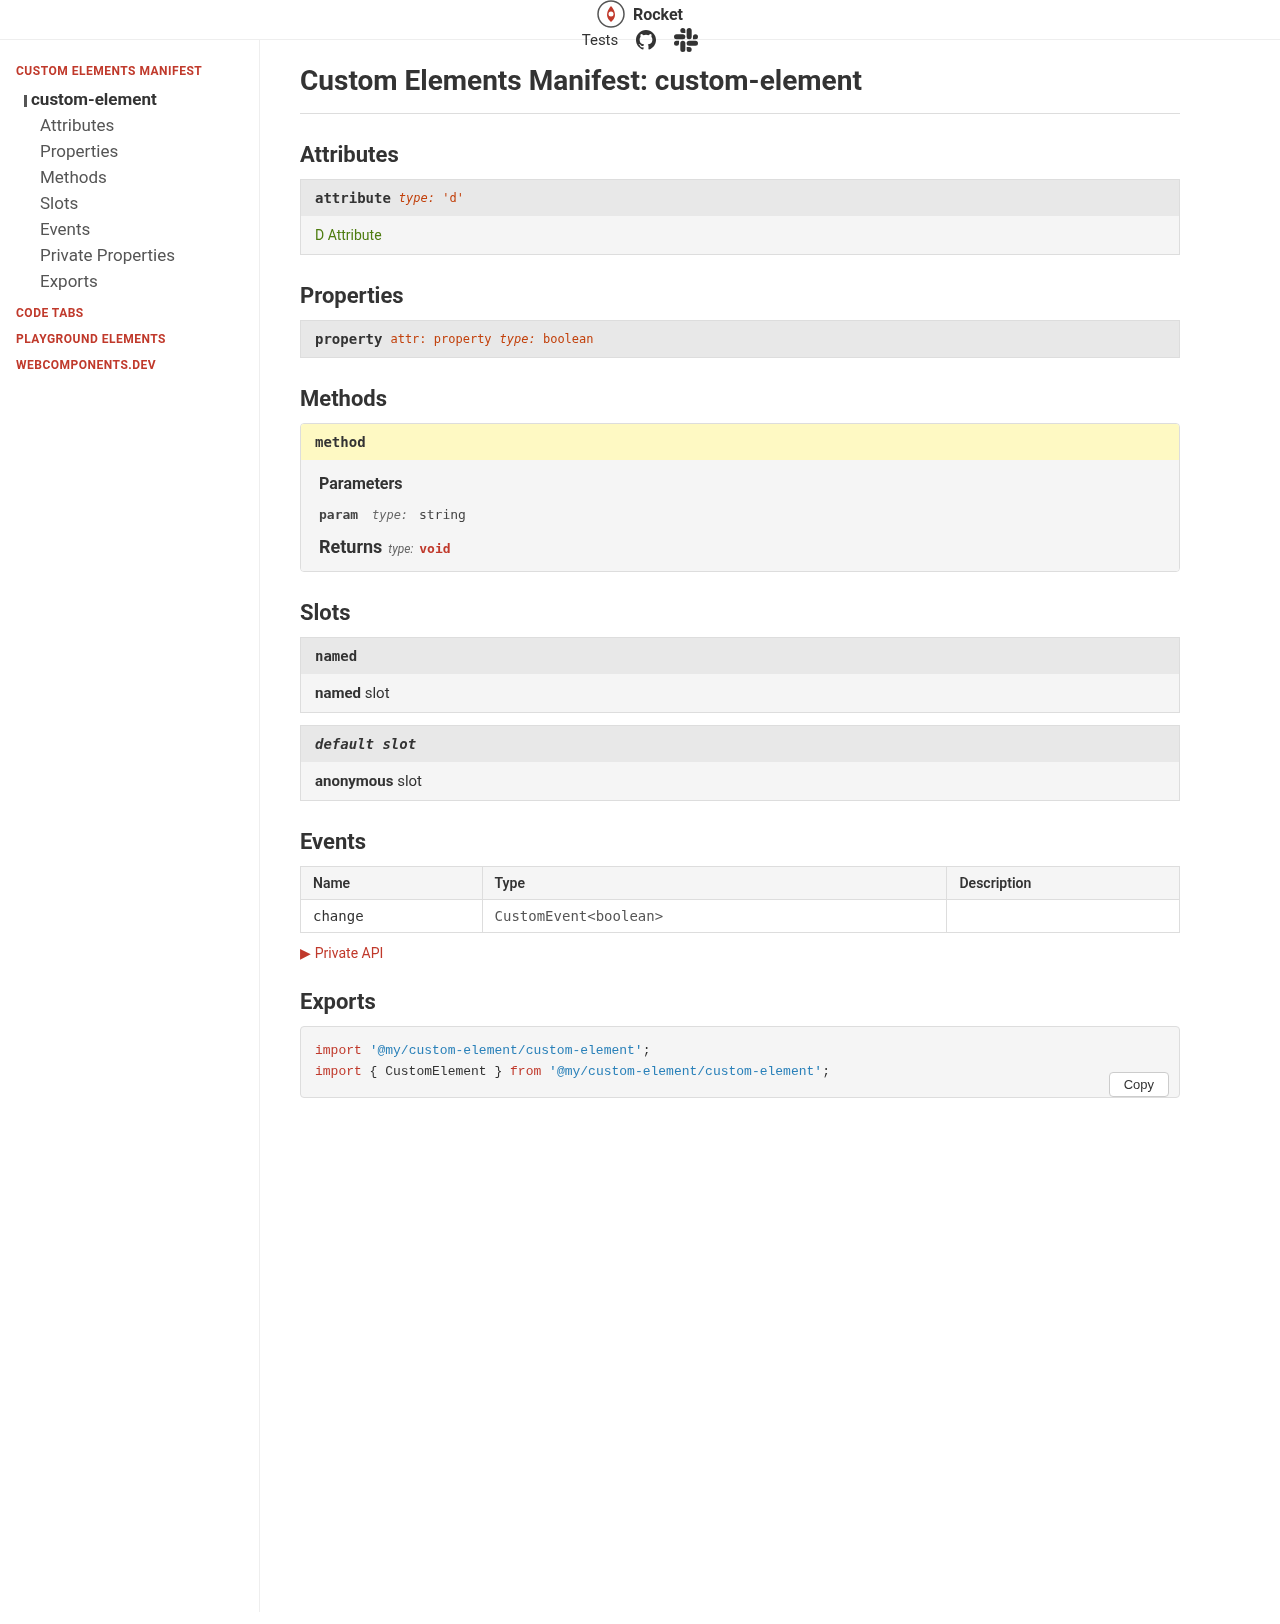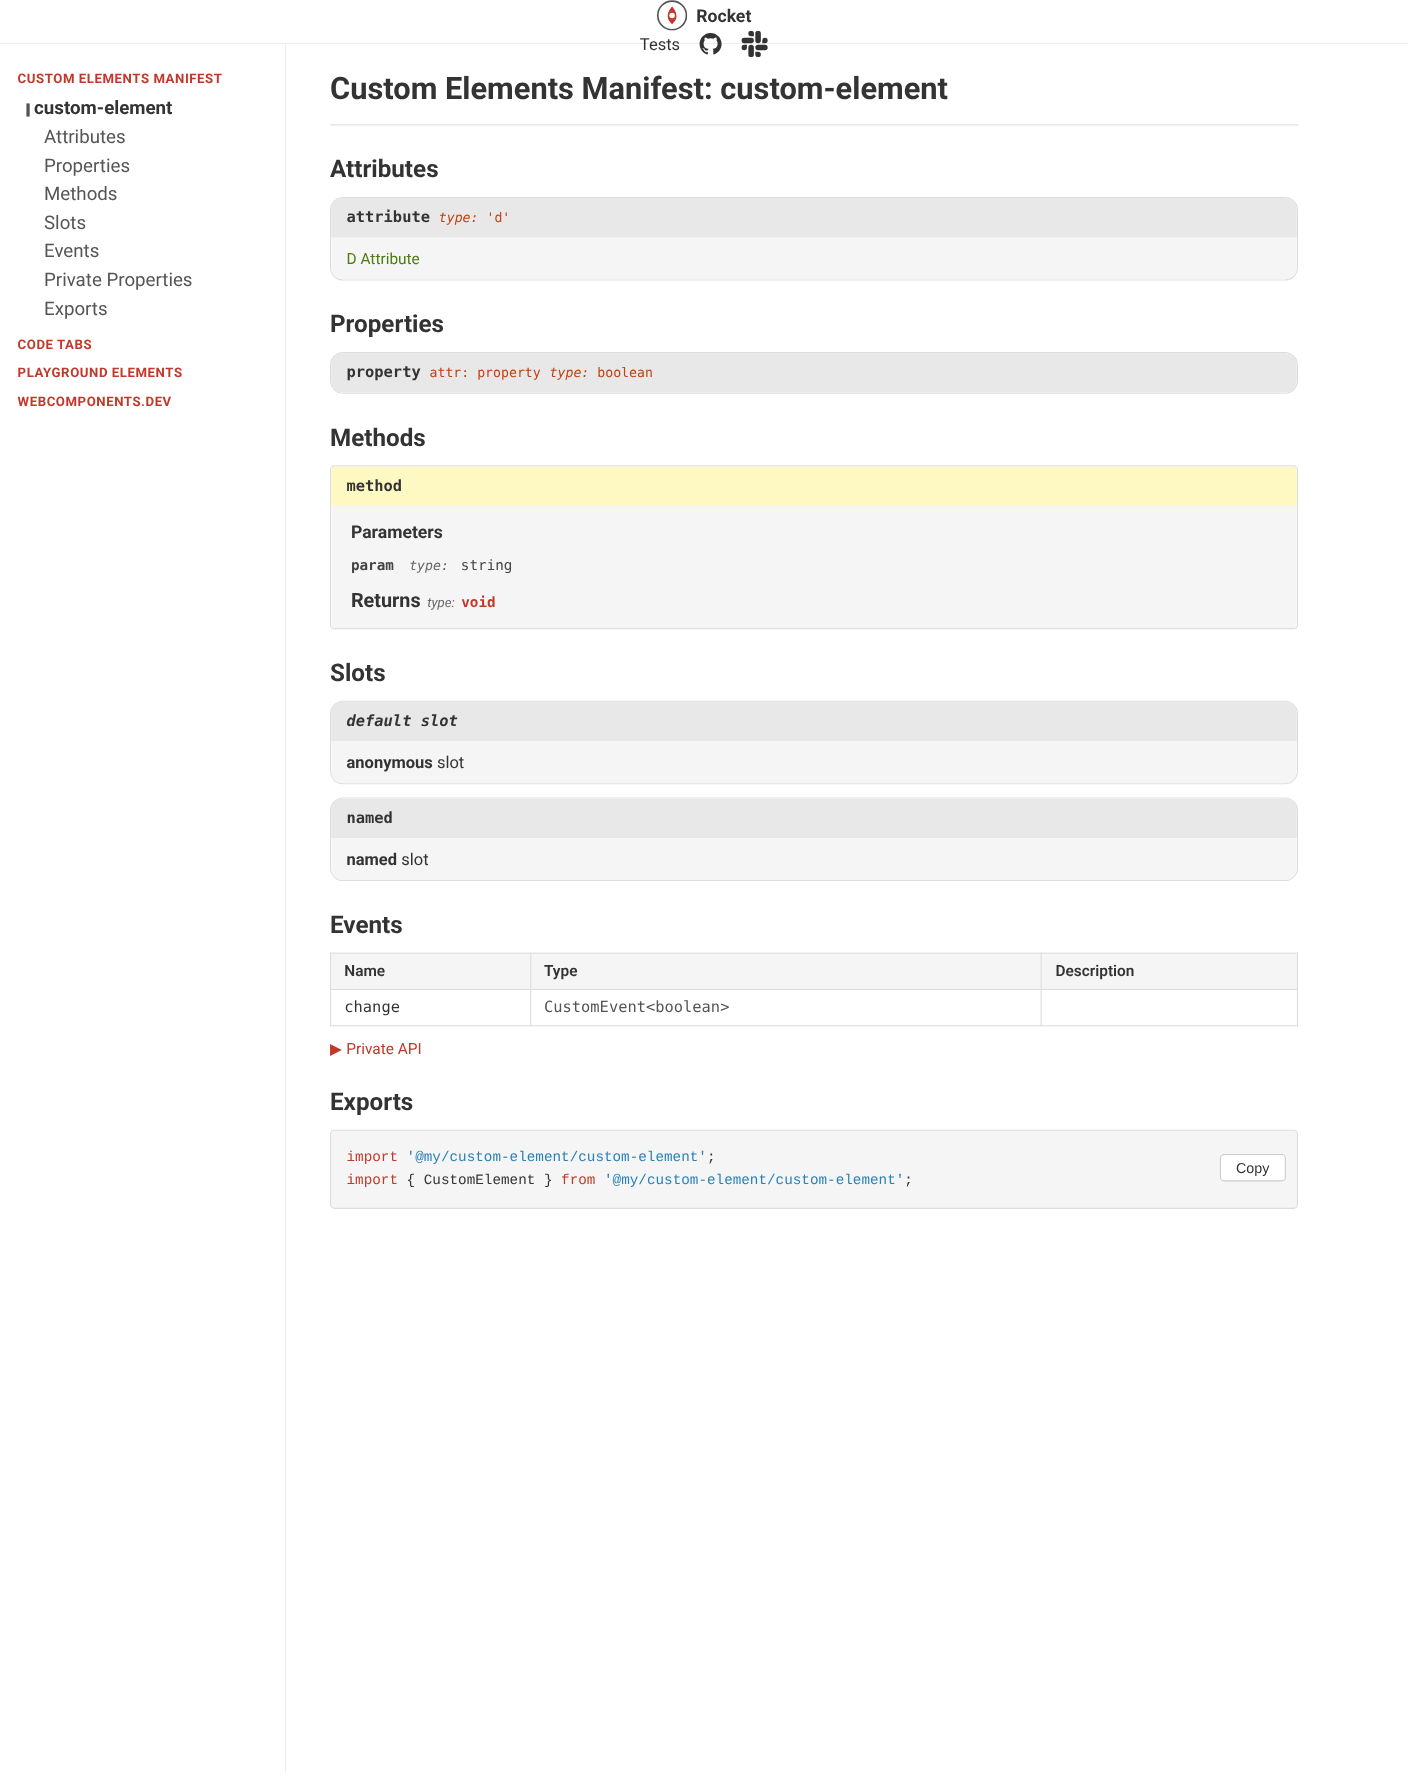--- a/index.html
+++ b/index.html
@@ -43,21 +43,21 @@
     .main { flex: 1; padding: 24px 40px; max-width: 960px; }
 
     
     .page-title { font-size: 28px; font-weight: 700; margin-bottom: 24px; padding-bottom: 16px; border-bottom: 1px solid #ddd; }
 
     
     .section-heading { font-size: 22px; font-weight: 700; margin: 28px 0 12px; }
 
     
     .entry-card {
-      border: 1px solid #ddd; border-radius: 12px; margin-bottom: 12px; overflow: hidden;
+      border: 1px solid #ddd; border-radius: 0; margin-bottom: 12px; overflow: hidden;
     }
     .entry-header {
       background: #e8e8e8; padding: 10px 14px; font-family: monospace; font-size: 14px;
       display: flex; align-items: center; gap: 8px; flex-wrap: wrap;
     }
     .entry-name { font-weight: 700; font-family: monospace; font-size: 14px; }
     .entry-meta { font-size: 12px; color: #c2410c; font-family: monospace; }
     .entry-meta span { font-style: italic; }
     .entry-body { padding: 10px 14px; background: #f5f5f5; }
     .entry-desc { color: #4d7c0f; font-size: 14px; }
@@ -87,21 +87,21 @@
 
     
     .code-block {
       background: #f5f5f5; border: 1px solid #ddd; border-radius: 4px;
       padding: 14px; position: relative; font-family: 'Courier New', monospace; font-size: 13px;
       line-height: 1.6;
     }
     .code-keyword { color: #c0392b; }
     .code-string { color: #2980b9; }
     .copy-btn {
-      position: absolute; right: 10px; bottom: 24px;
+      position: absolute; right: 10px; bottom: 0;
       background: #fff; border: 1px solid #ccc; border-radius: 4px;
       padding: 4px 14px; font-size: 13px; cursor: pointer; color: #333;
     }
   </style>
 </head>
 <body>
 
 <header class="header">
   <div class="header-left">
     <svg class="logo-icon" viewBox="0 0 28 28" fill="none" xmlns="http://www.w3.org/2000/svg">
@@ -180,33 +180,33 @@
           <span class="returns-label">Returns</span>
           <span style="font-style:italic;color:#666;font-size:12px;">type:</span>
           <span style="font-family:monospace;font-size:13px;color:#c0392b;font-weight:600;">void</span>
         </div>
       </div>
     </div>
 
     <h2 class="section-heading">Slots</h2>
     <div class="entry-card">
       <div class="entry-header">
+        <span class="entry-name">named</span>
+      </div>
+      <div class="entry-body">
+        <span style="font-weight:700;">named</span>
+        <span> slot</span>
+      </div>
+    </div>
+    <div class="entry-card">
+      <div class="entry-header">
         <span class="entry-name slot-default-header" style="font-style:italic;font-weight:700;">default slot</span>
       </div>
       <div class="entry-body">
         <span style="font-weight:700;">anonymous</span>
-        <span> slot</span>
-      </div>
-    </div>
-    <div class="entry-card">
-      <div class="entry-header">
-        <span class="entry-name">named</span>
-      </div>
-      <div class="entry-body">
-        <span style="font-weight:700;">named</span>
         <span> slot</span>
       </div>
     </div>
 
     <h2 class="section-heading">Events</h2>
     <table class="events-table">
       <thead>
         <tr>
           <th>Name</th>
           <th>Type</th>

